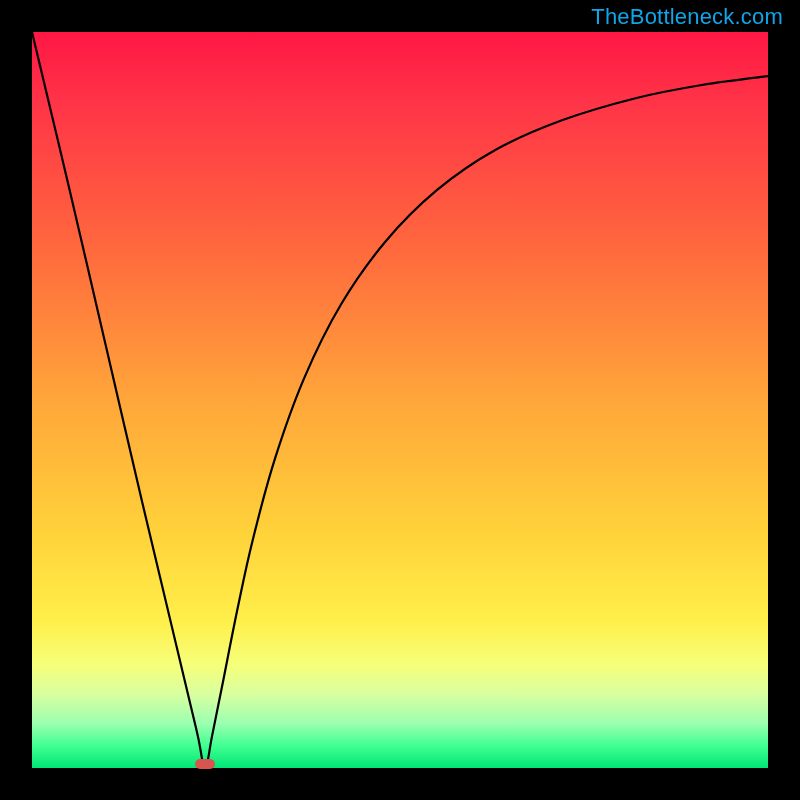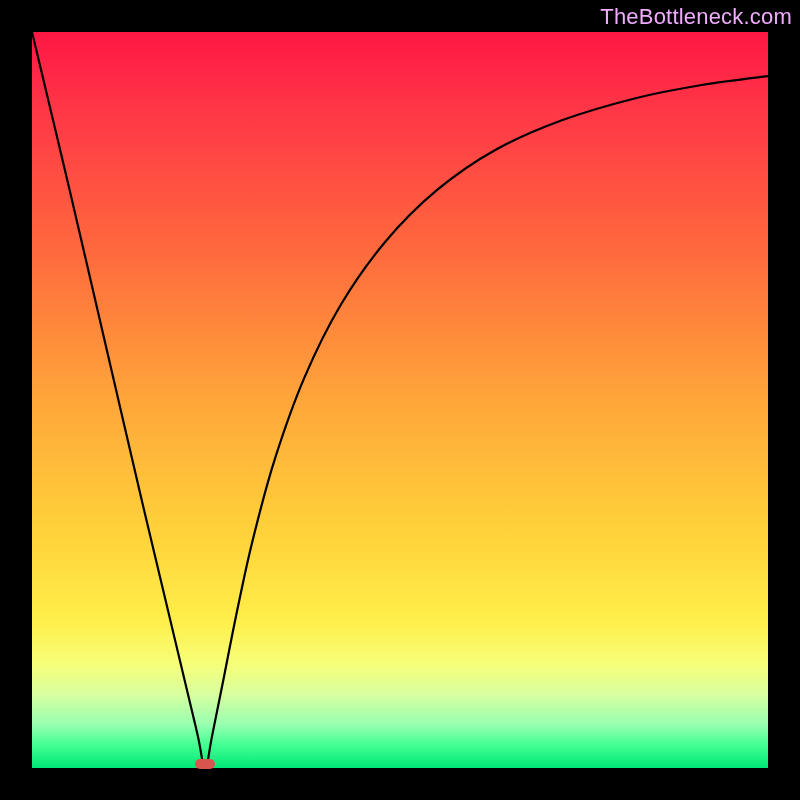--- a/index.html
+++ b/index.html
@@ -35,22 +35,22 @@
       #f6ff7a 86%,
       #d8ffa0 90%,
       #9affb0 94%,
       #40ff90 97%,
       #00e676 100%
     );
   }
   .watermark {
     position: absolute;
     top: 4px;
-    right: 8px;
-    color: #f0abfc;
+    right: 17px;
+    color: #0ea5e9;
     font-size: 22px;
     font-weight: 400;
     letter-spacing: 0.2px;
     user-select: none;
   }
   svg.curve {
     position: absolute;
     left: 0;
     top: 0;
     width: 736px;

